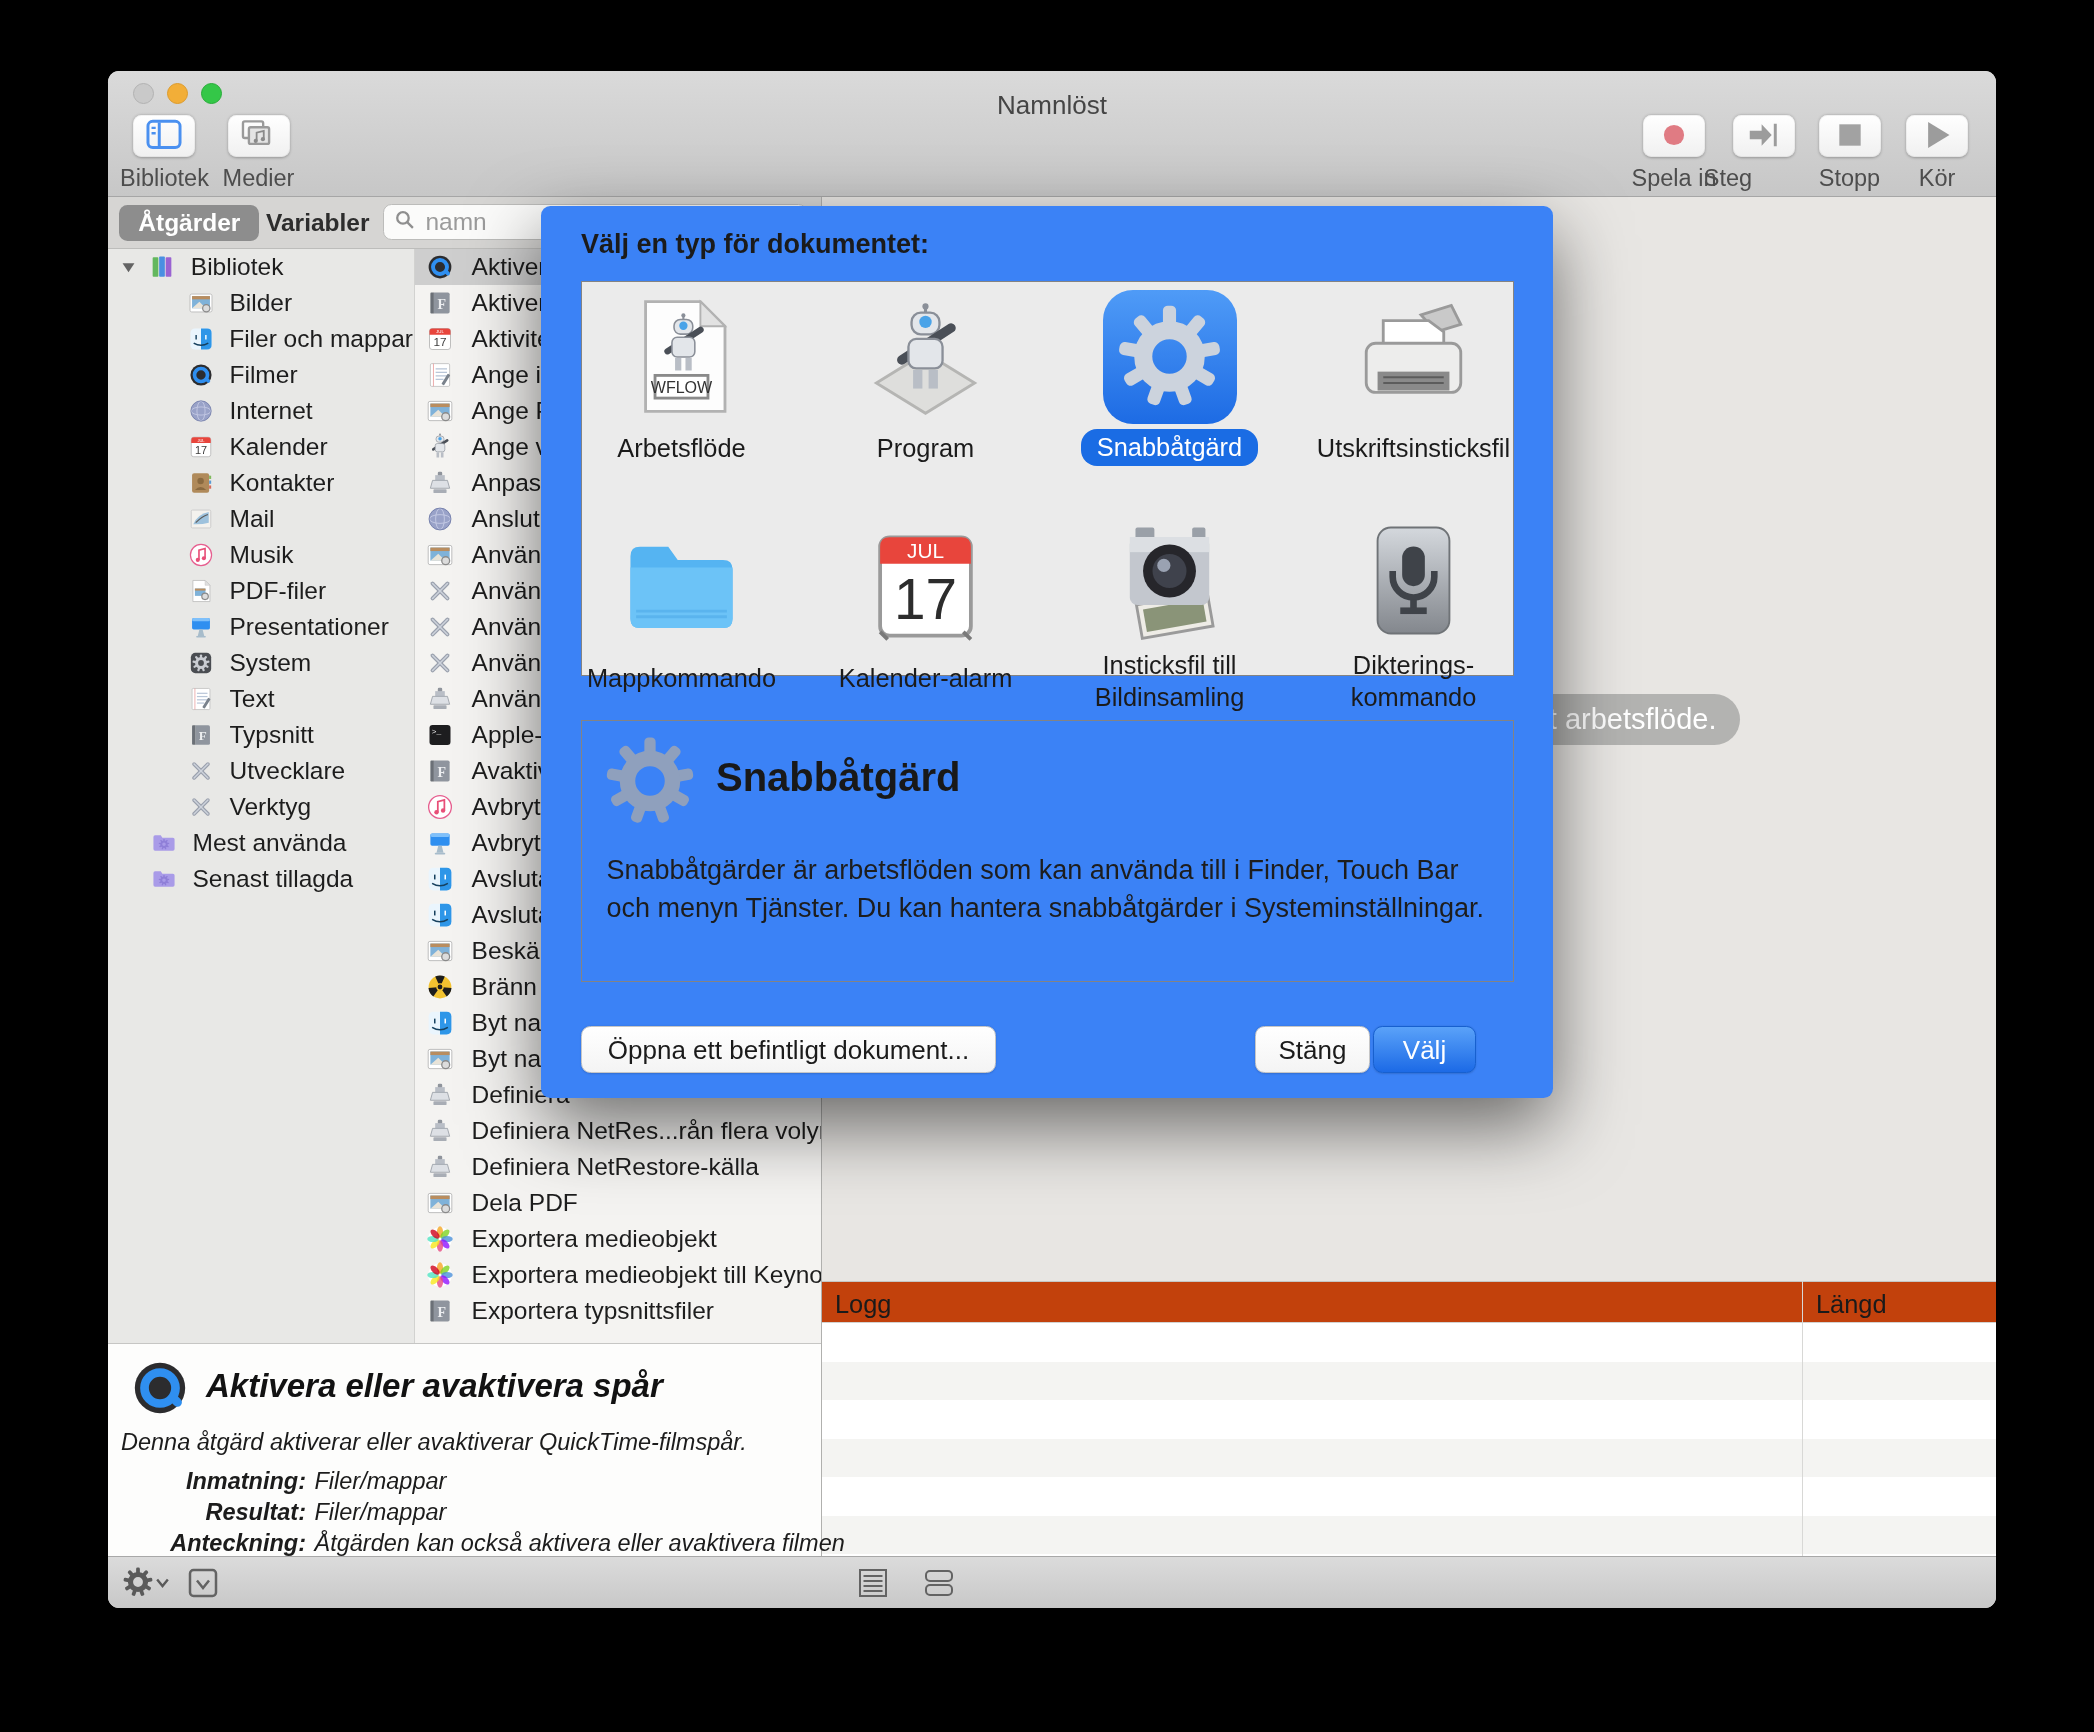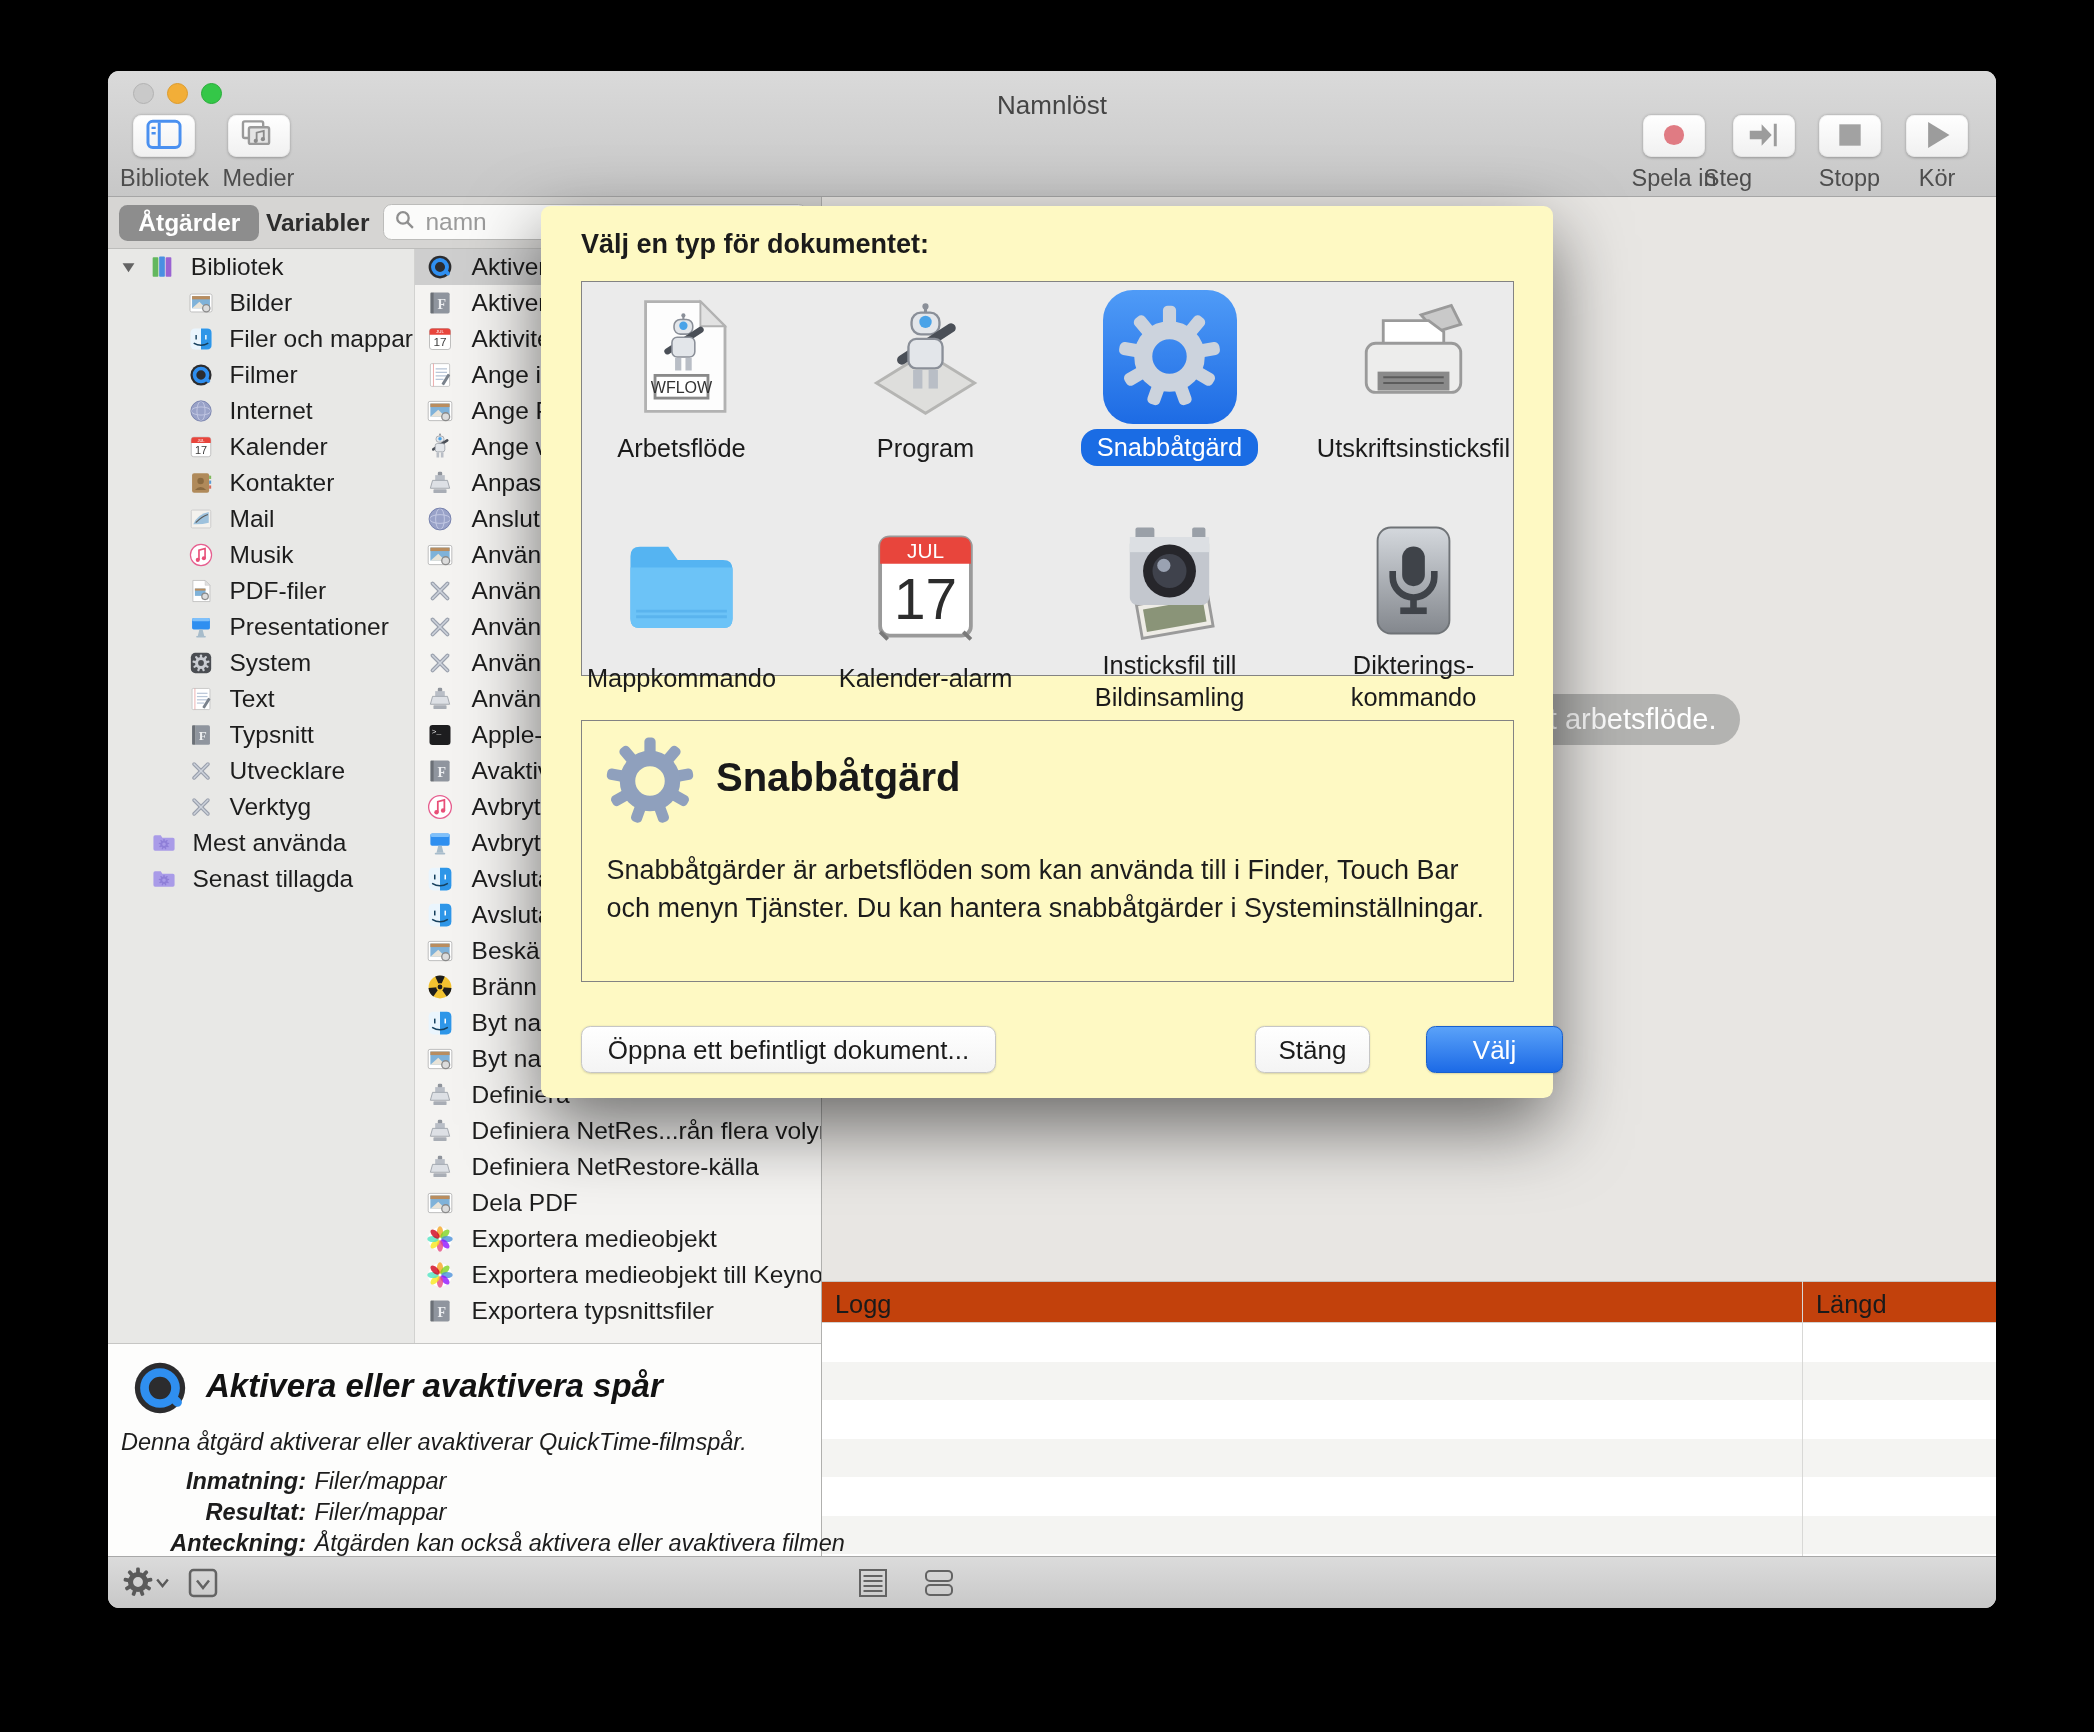--- a/index.html
+++ b/index.html
@@ -59,41 +59,41 @@
   .ddesc{position:absolute;left:13px;top:85px;font-size:23.5px;color:#1c1c1c;white-space:nowrap;}
   .dfields{position:absolute;left:0;top:122px;width:713px;}
   .frow{display:flex;font-size:23.5px;line-height:31px;color:#1c1c1c;}
   .flab{width:198px;text-align:right;font-weight:bold;flex:none;}
   .fval{margin-left:8.5px;white-space:nowrap;}
   
   .bbar{position:absolute;left:0;bottom:0;right:0;height:51px;background:linear-gradient(#dbdbdb,#c8c8c8);
         border-top:0.9px solid #a8a8a8;}
   .bic{position:absolute;top:10.4px;display:flex;align-items:center;}
   
-  .dialog{position:absolute;left:541px;top:206px;width:1012px;height:892px;background:#fef9c3;border-radius:9.4px;
+  .dialog{position:absolute;left:541px;top:206px;width:1012px;height:892px;background:#3b82f6;border-radius:9.4px;
           box-shadow:0 28px 75px rgba(0,0,0,.55);}
   .dlgtitle{position:absolute;left:40px;top:22.6px;font-size:27px;font-weight:bold;color:#1b1b1b;}
   .typegrid{position:absolute;left:40px;top:75px;width:933px;height:395px;border:0.9px solid #838383;background:#ebebeb;
             box-sizing:border-box;display:grid;grid-template-columns:repeat(4,1fr);grid-auto-rows:185px;padding-top:7.5px;gap:45px;}
   .tcell{display:flex;flex-direction:column;align-items:center;}
   .ticon{width:134px;height:134px;display:flex;align-items:center;justify-content:center;border-radius:30px;}
   .ticon.sel{background:linear-gradient(#4f9bf7,#1d6be4);}
   .tlabel{margin-top:9.4px;font-size:25.4px;color:#1b1b1b;text-align:center;white-space:pre-line;line-height:1.25;}
   .tlabel.sel{background:#1a6ce4;color:#fff;border-radius:16px;padding:2.8px 16px;margin-top:5.6px;}
   .descbox{position:absolute;left:40px;top:514px;width:933px;height:262px;border:0.9px solid #838383;box-sizing:border-box;}
   .descgear{position:absolute;left:22.6px;top:15px;}
   .desctitle{position:absolute;left:134px;top:34px;font-size:40px;font-weight:bold;color:#191919;}
   .descp{position:absolute;left:24.5px;top:130px;width:883px;font-size:27px;color:#1d1d1d;line-height:1.42;}
   .btn{position:absolute;top:820px;height:47px;border-radius:9.4px;font-size:26px;line-height:47px;text-align:center;
        background:linear-gradient(#ffffff,#f4f4f4);border:0.9px solid #c6c6c6;box-shadow:0 0.9px 1.9px rgba(0,0,0,.15);
        color:#1b1b1b;box-sizing:border-box;}
   .btn.blue{background:linear-gradient(#5aa2f9,#1c6ae6);color:#fff;border:0.9px solid #1760cf;}
   .b-open{left:40px;width:415px;}
   .b-close{left:714px;width:115px;}
-  .b-choose{left:885px;width:137px;}
+  .b-choose{left:832px;width:103px;}
 </style>
 </head>
 <body>
 
 <div class="canvas">
   <div class="window">
 
     <div class="chrome">
       <span class="light l-close"></span>
       <span class="light l-min"></span>

